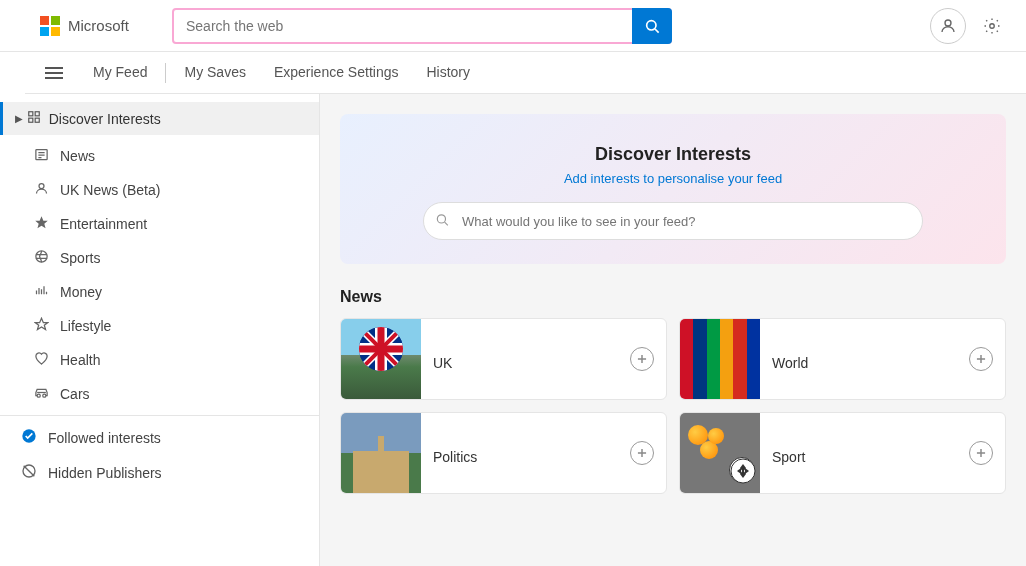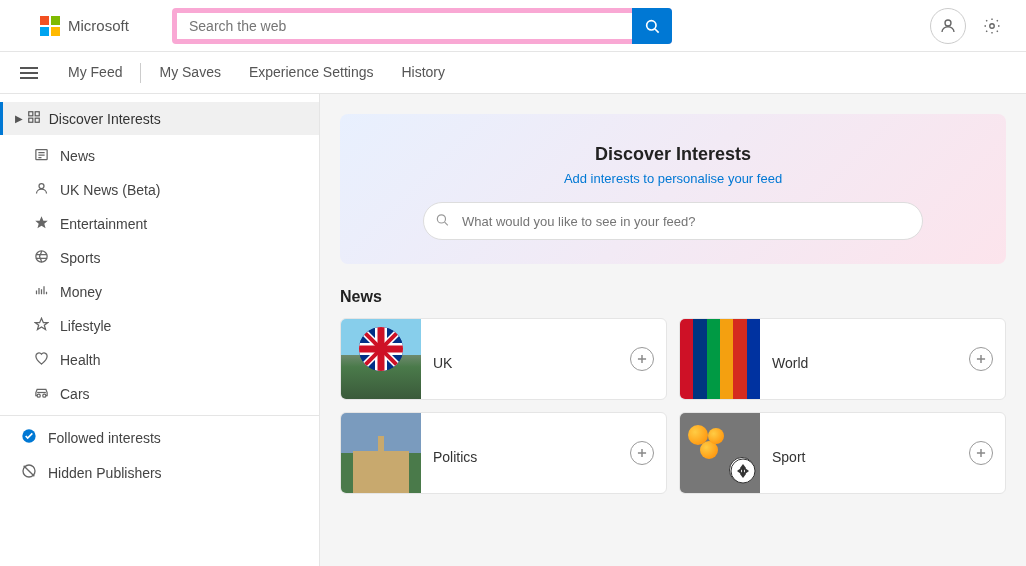--- a/index.html
+++ b/index.html
@@ -38,21 +38,21 @@
     .logo-text { font-size: 15px; color: #555; font-weight: 400; }
 
     .search-bar {
       flex: 1;
       max-width: 500px;
       position: relative;
     }
     .search-bar input {
       width: 100%;
       height: 36px;
-      border: 5px solid #f9a8d4;
+      border: 2px solid #f9a8d4;
       border-radius: 4px;
       padding: 0 40px 0 12px;
       font-size: 14px;
       outline: none;
       color: #333;
     }
     .search-icon-btn {
       position: absolute;
       right: 0;
       top: 0;
@@ -91,20 +91,21 @@
 
     
     .nav-bar {
       display: flex;
       align-items: center;
       padding: 0 16px;
       border-bottom: 1px solid #e5e5e5;
       height: 42px;
       background: #fff;
       gap: 0;
+      margin-left: 25px;
     }
     .nav-hamburger {
       margin-right: 12px;
       cursor: pointer;
       display: flex;
       flex-direction: column;
       gap: 3px;
       padding: 4px;
     }
     .nav-hamburger span { display: block; width: 18px; height: 2px; background: #555; }

